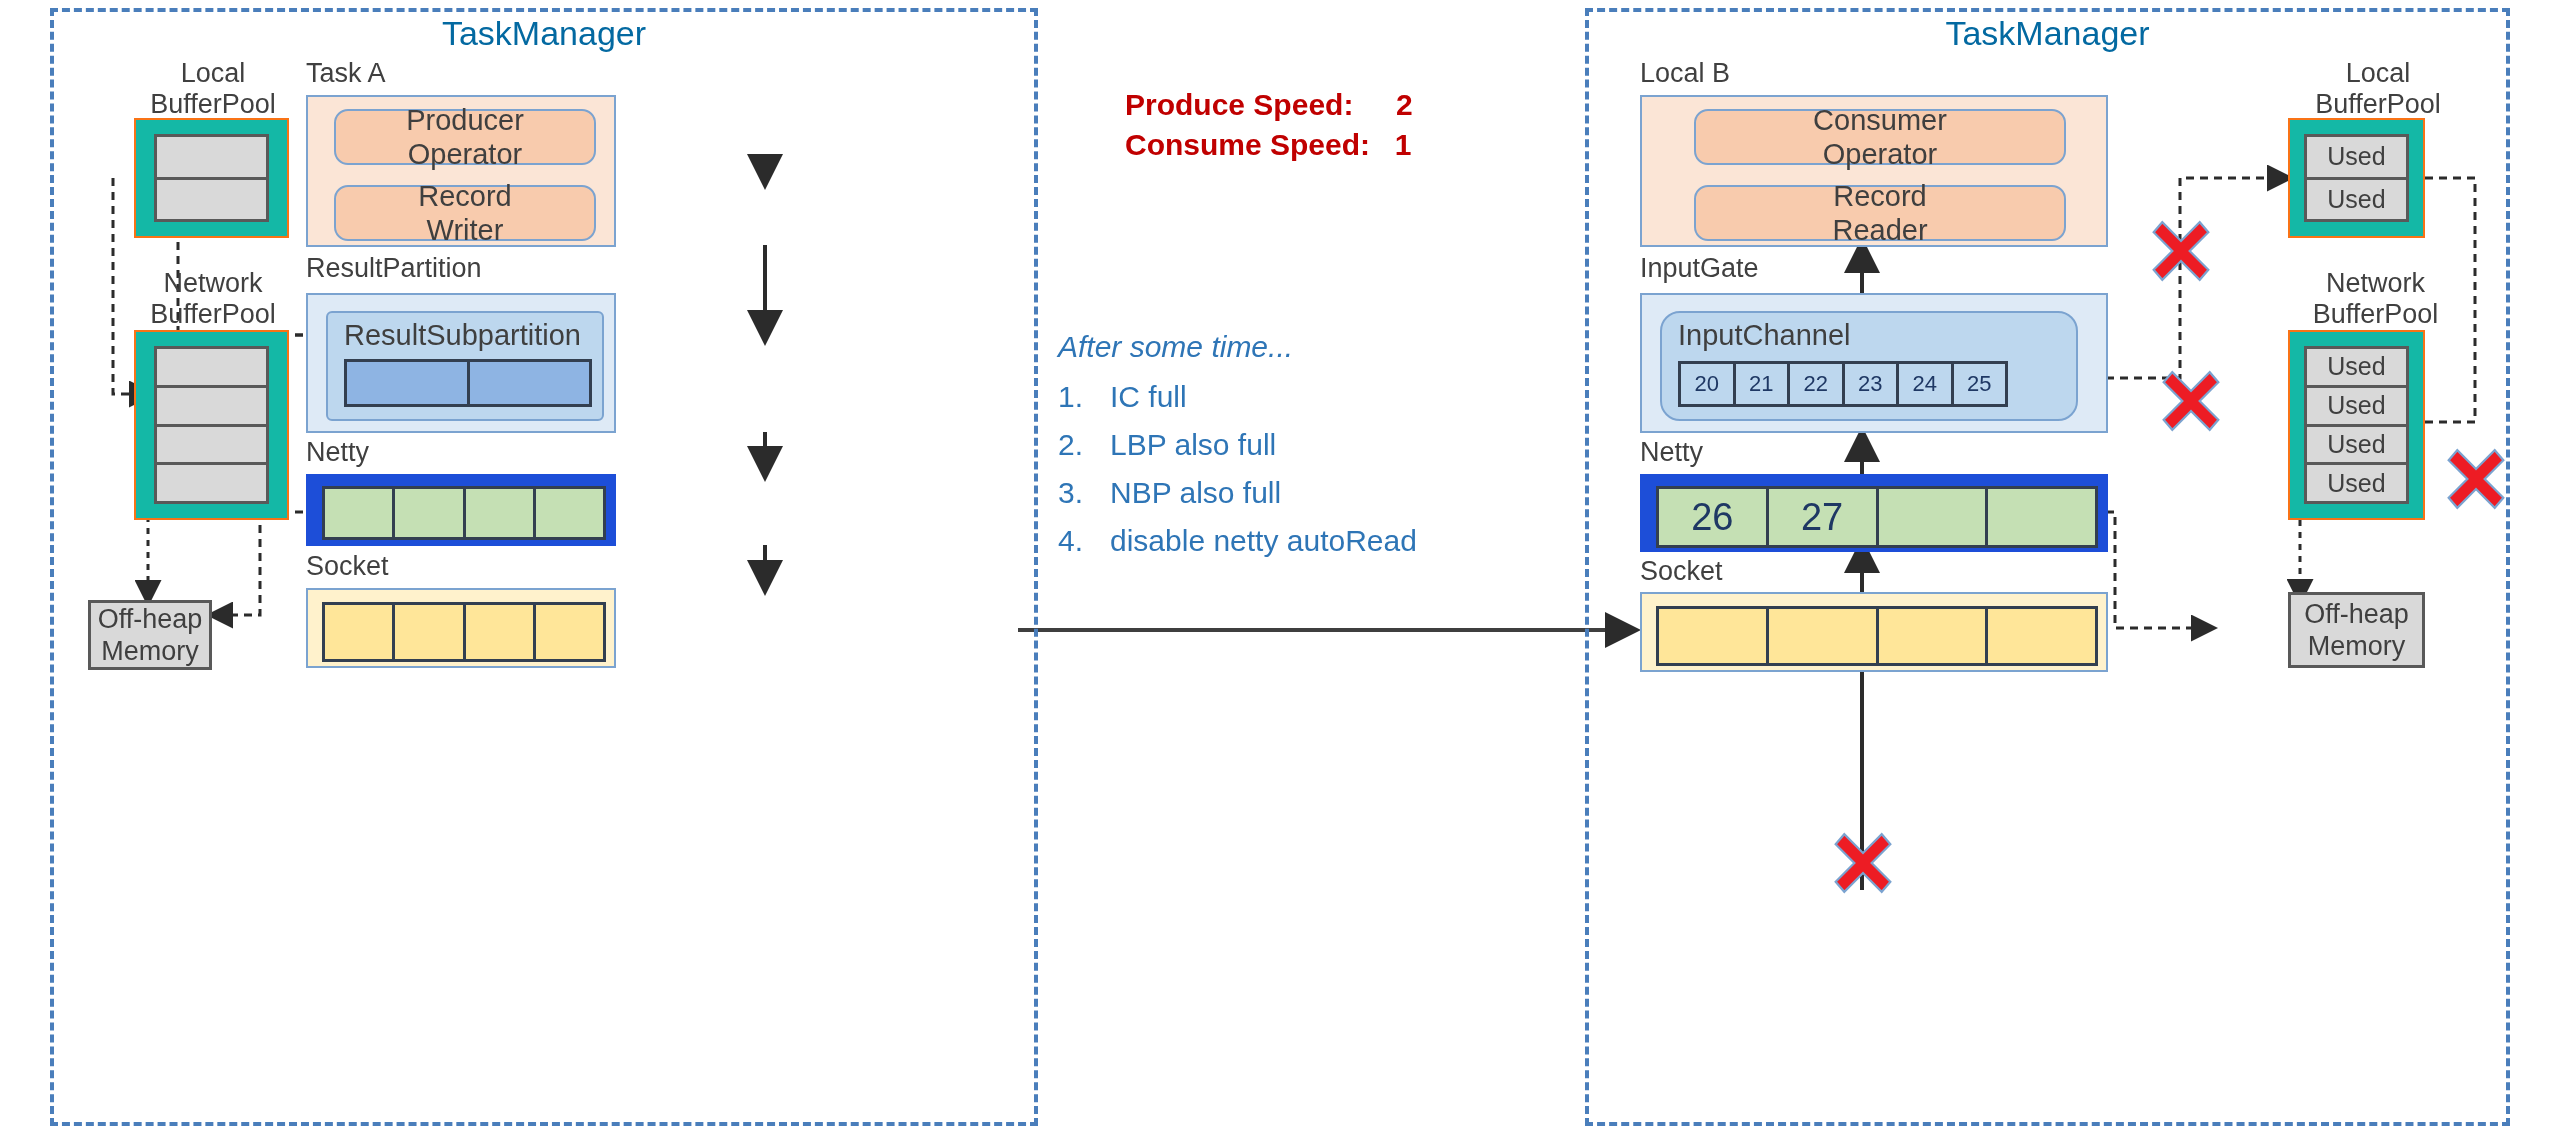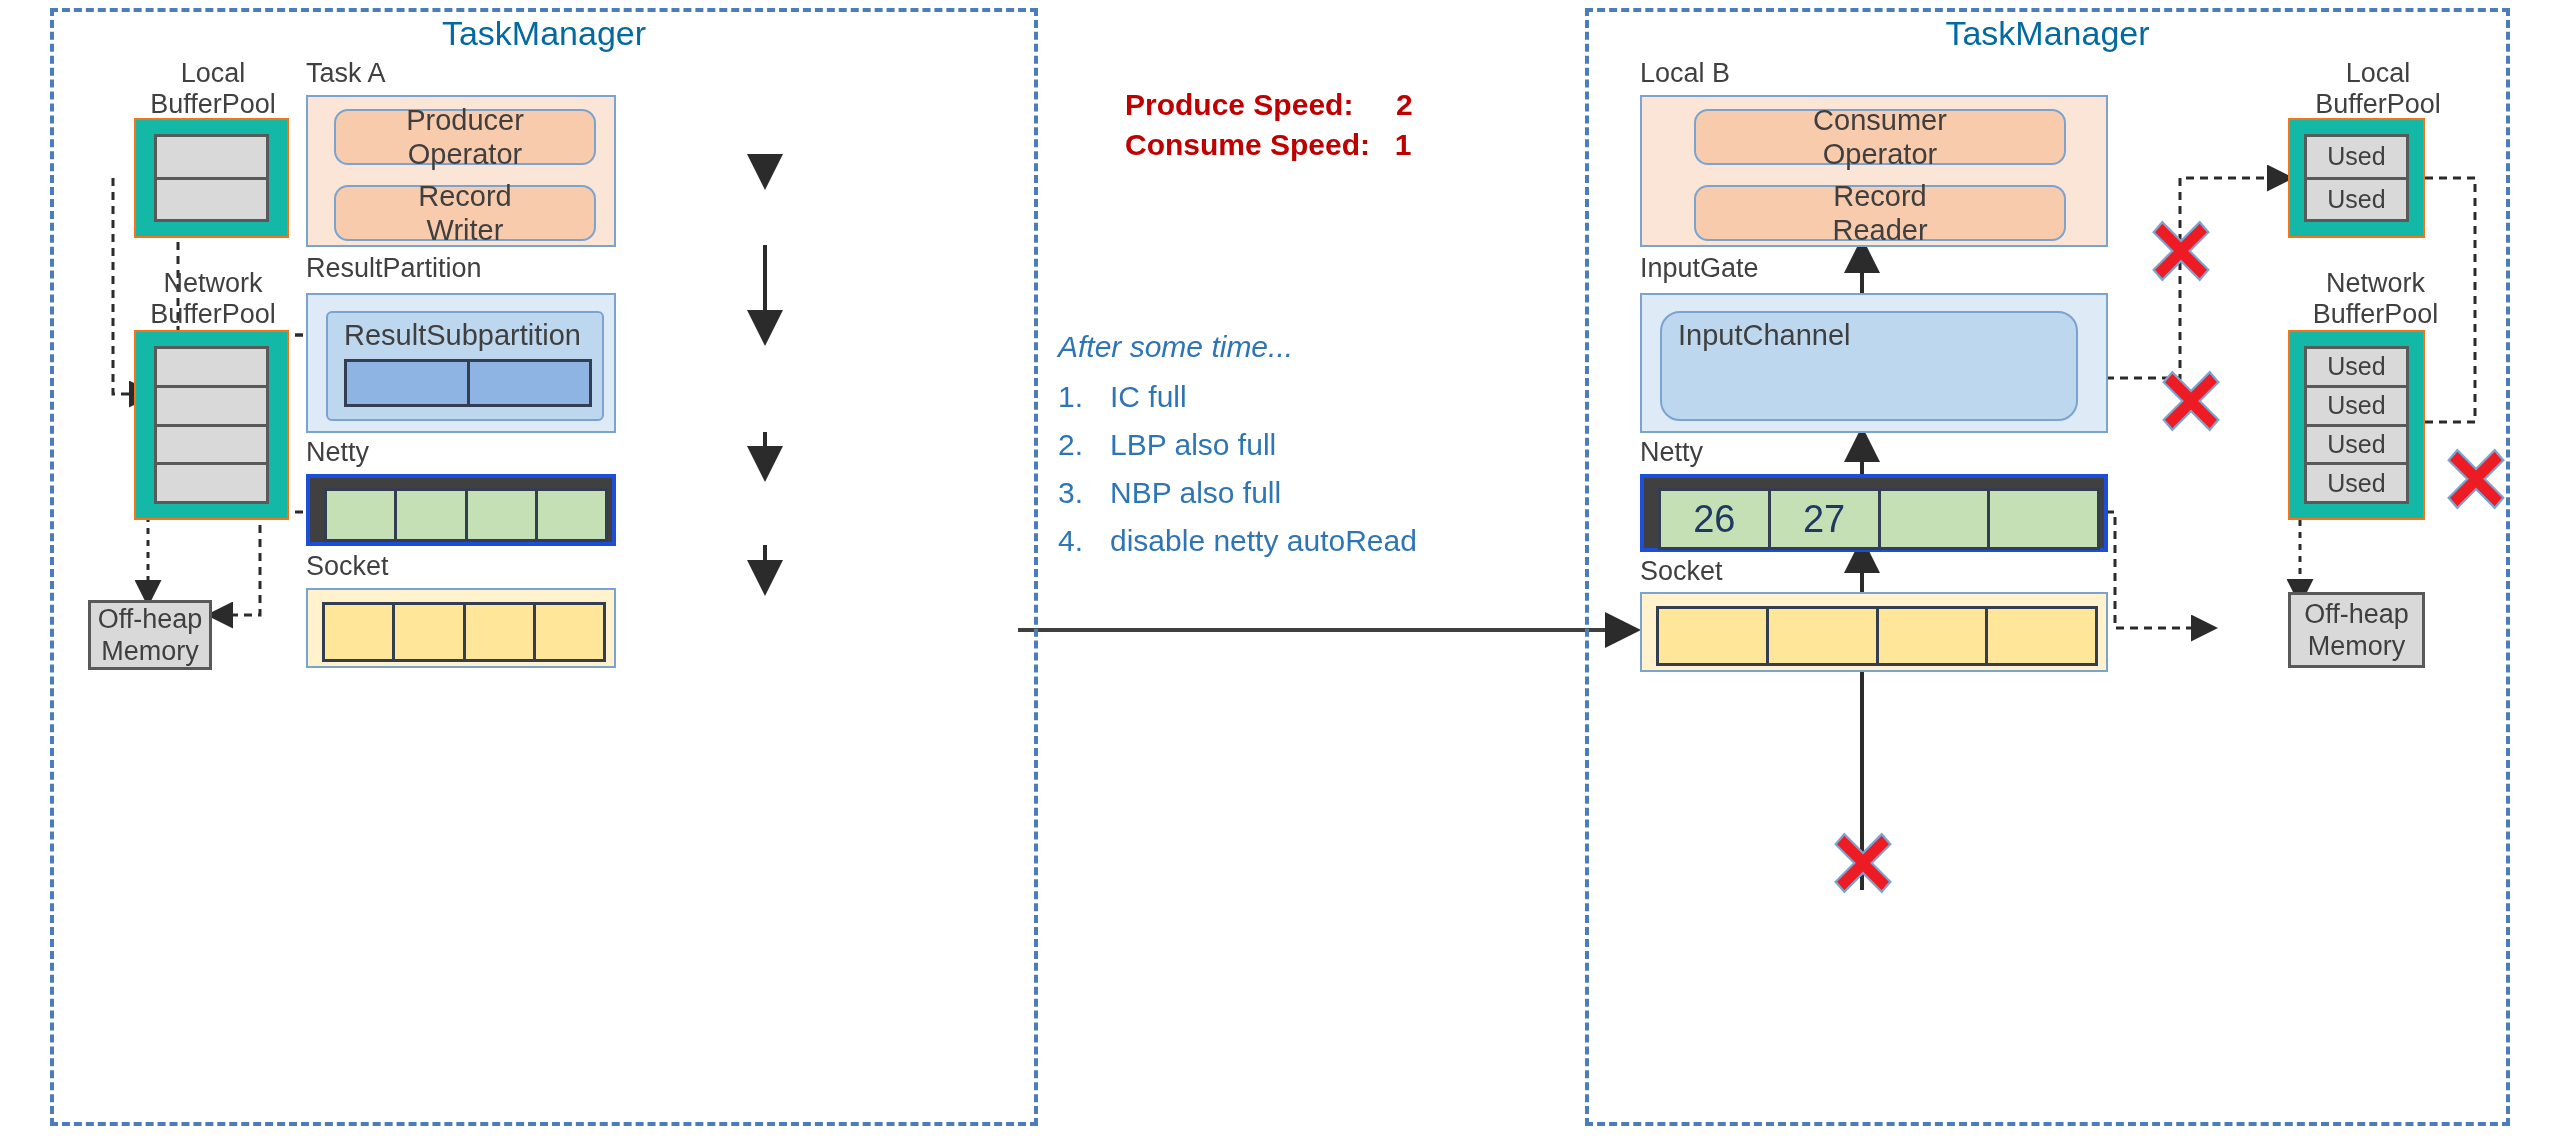--- a/index.html
+++ b/index.html
@@ -38,21 +38,21 @@
   .buf-strip > div{flex:1;border-right:3px solid #333f50;display:flex;align-items:center;justify-content:center;}
   .buf-strip > div:last-child{border-right:none;}
   .blue-cell{background:#8eb4e3;}
   .ic-cell{background:#bdd7ee;font-size:22px;color:#1f3864;}
 
   
   .ig-outer{background:#deeaf6;border:2px solid #7ba3d0;}
   .ic-box{position:absolute;background:#bdd7ee;border:2px solid #7ba3d0;border-radius:20px;}
 
   
-  .netty-outer{background:#404040;border:4px solid #1d4ed8;}
+  .netty-outer{background:#1d4ed8;border:2px solid #1d4ed8;}
   .green-cell{background:#c5e0b4;font-size:38px;color:#1f3864;}
 
   
   .socket-outer{background:#fff2cc;border:2px solid #7ba3d0;}
   .yellow-cell{background:#ffe699;}
 
   
   .offheap{background:#d9d9d9;border:3px solid #595959;display:flex;align-items:center;justify-content:center;
            text-align:center;font-size:27px;color:#3f3f3f;line-height:1.2;}
 
@@ -216,20 +216,28 @@
     <div class="op-box" style="left:52px;top:12px;width:368px;height:52px;white-space:pre-line;">Consumer
 Operator</div>
     <div class="op-box" style="left:52px;top:88px;width:368px;height:52px;white-space:pre-line;">Record
 Reader</div>
   </div>
 
   <div class="abs caption" style="left:1640px;top:253px;">InputGate</div>
   <div class="abs ig-outer" style="left:1640px;top:293px;width:468px;height:140px;">
     <div class="ic-box" style="left:18px;top:16px;width:414px;height:106px;">
       <div class="rsp-label" style="left:16px;top:6px;">InputChannel</div>
+      <div class="buf-strip" style="left:16px;top:48px;width:324px;height:40px;">
+        <div class="ic-cell">20</div>
+        <div class="ic-cell">21</div>
+        <div class="ic-cell">22</div>
+        <div class="ic-cell">23</div>
+        <div class="ic-cell">24</div>
+        <div class="ic-cell">25</div>
+      </div>
     </div>
   </div>
 
   <div class="abs caption" style="left:1640px;top:437px;">Netty</div>
   <div class="abs netty-outer" style="left:1640px;top:474px;width:468px;height:78px;">
     <div class="buf-strip" style="left:14px;top:10px;width:436px;height:56px;">
       <div class="green-cell">26</div>
       <div class="green-cell">27</div>
       <div class="green-cell"></div>
       <div class="green-cell"></div>

